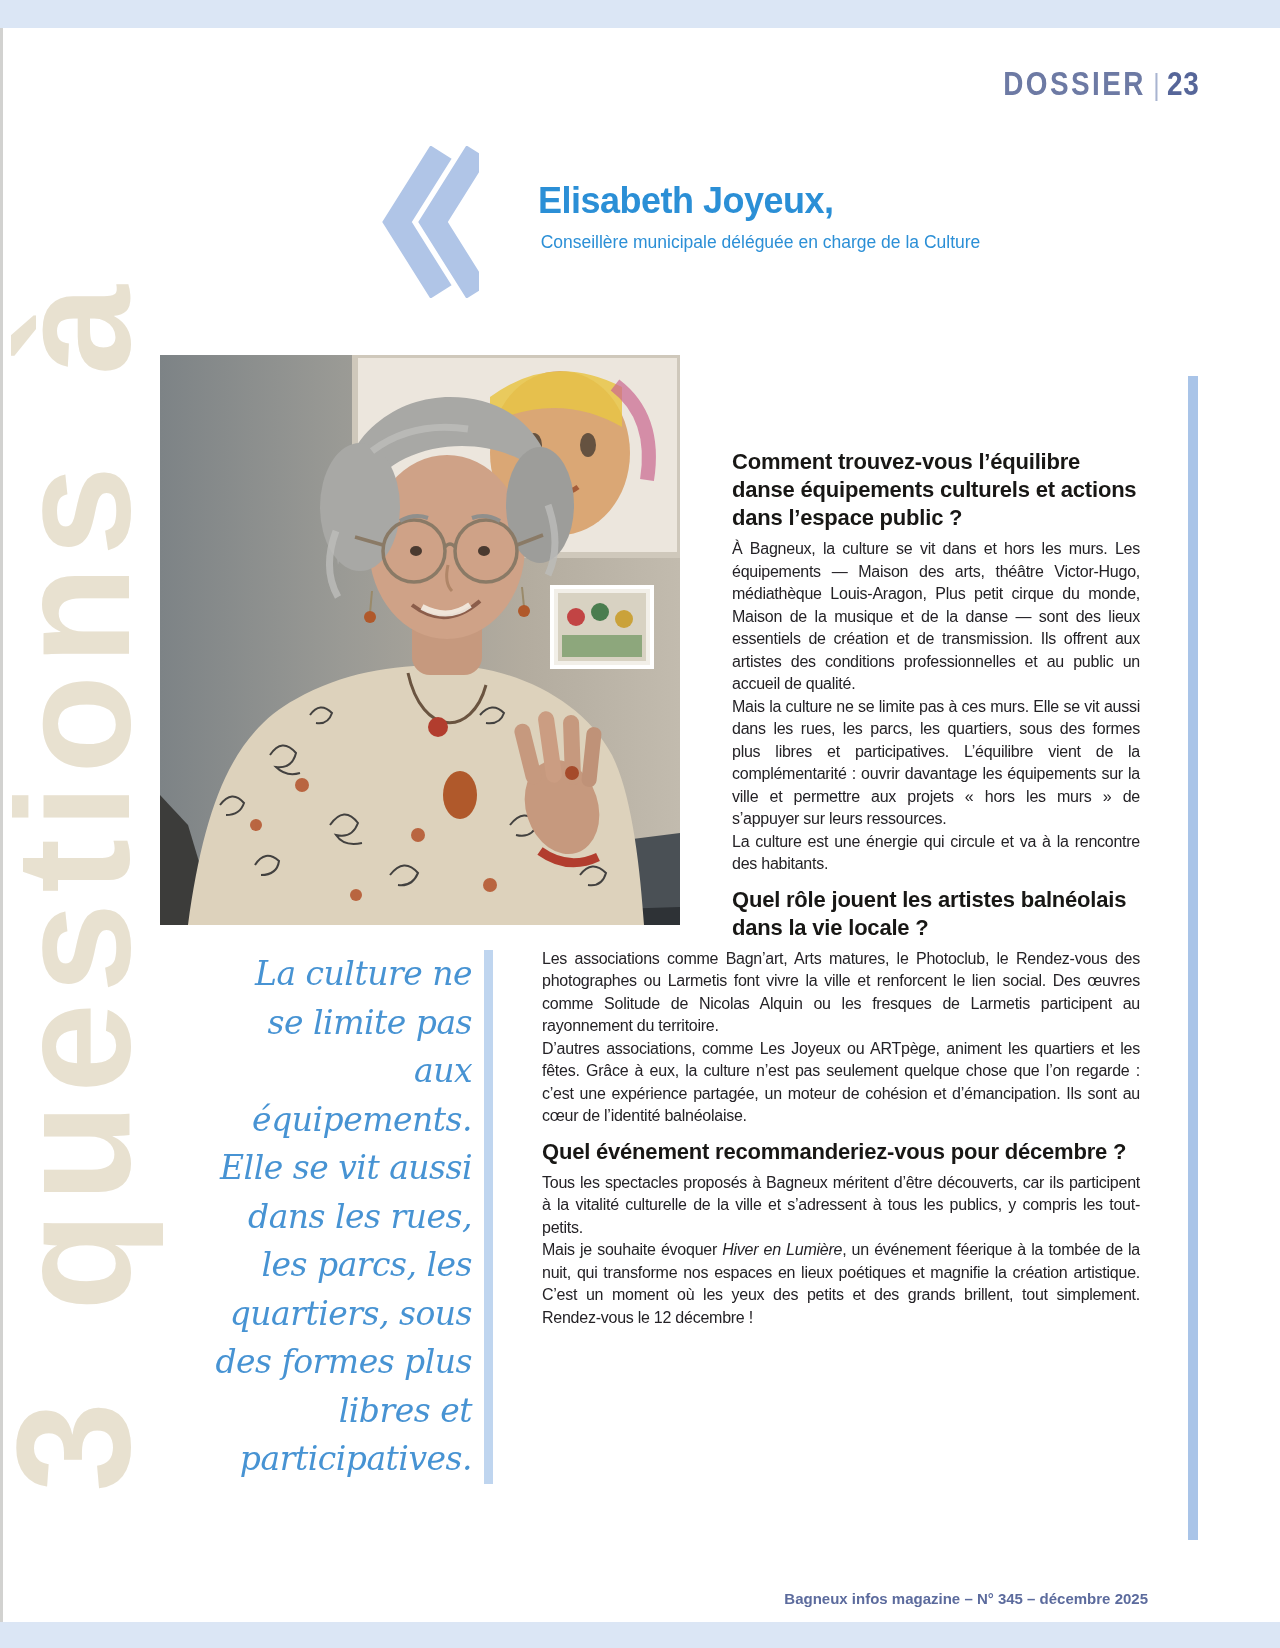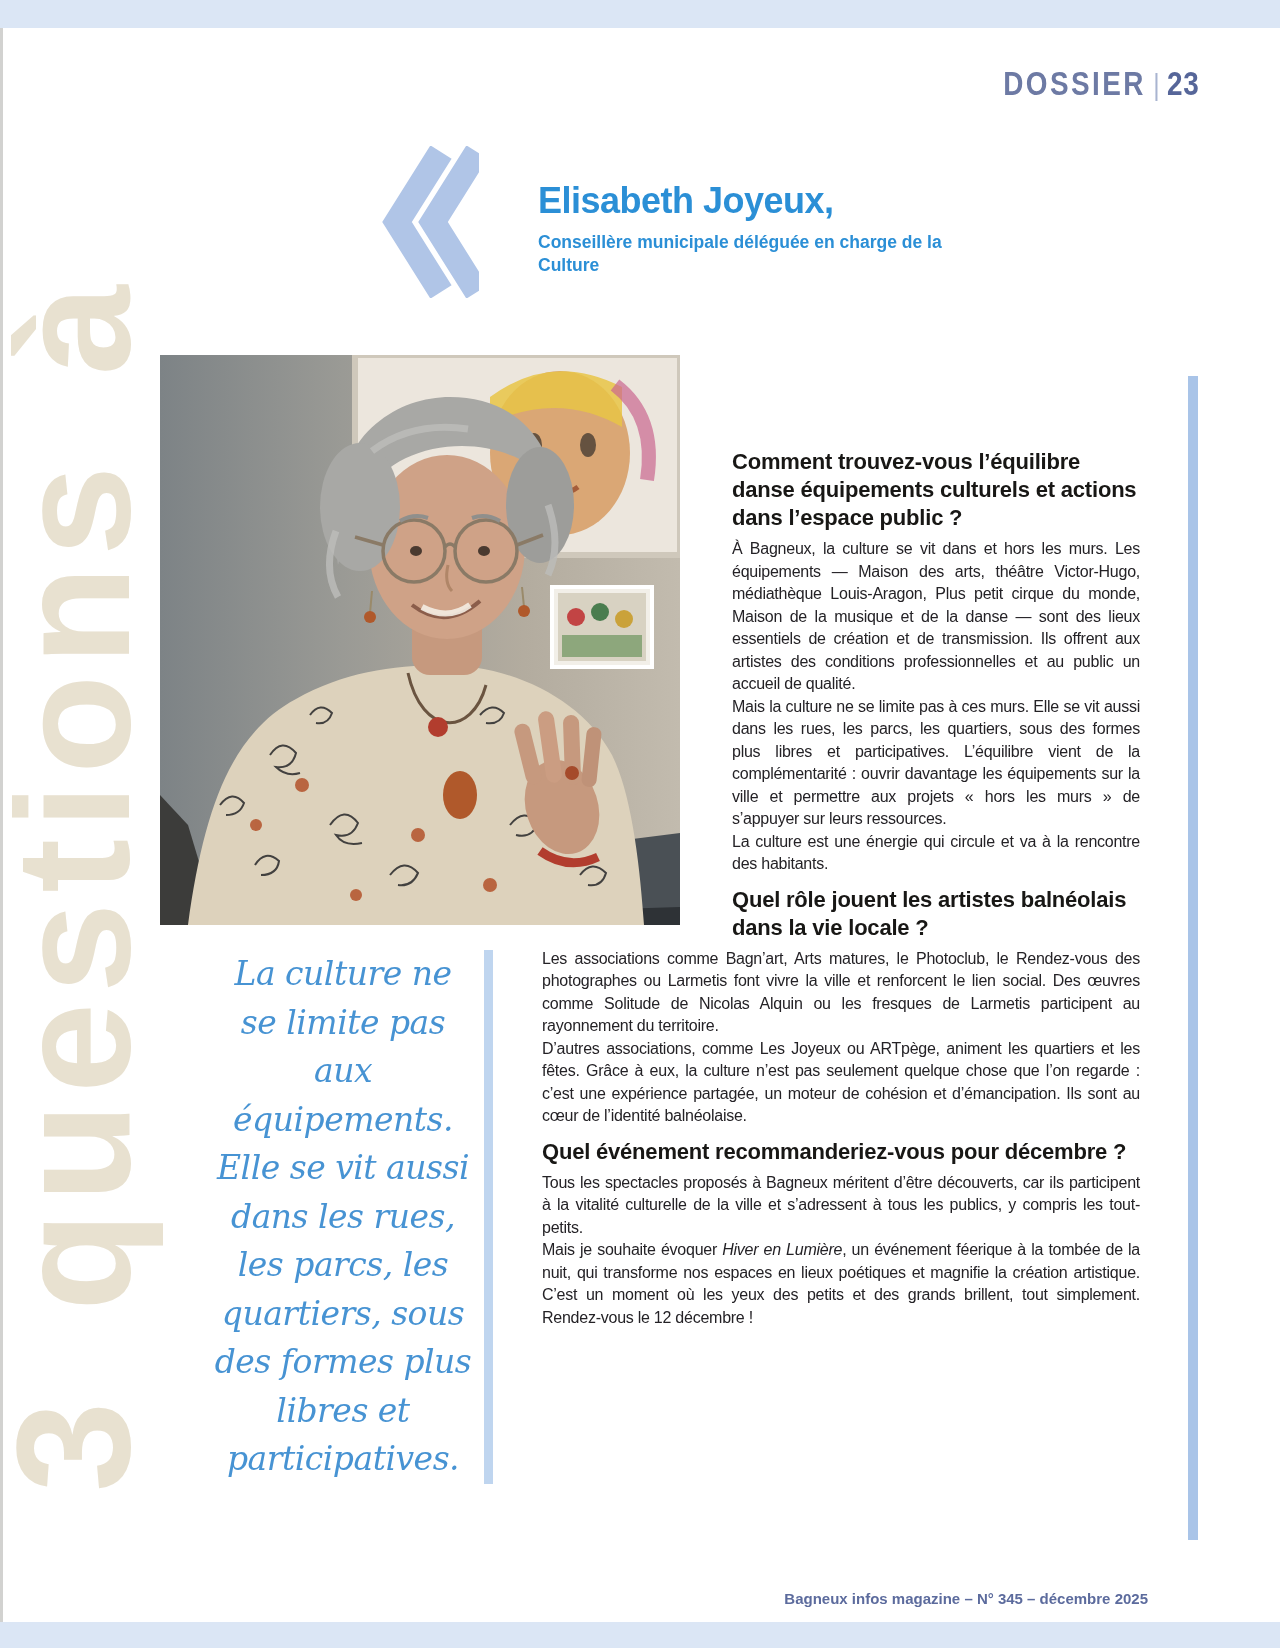--- a/index.html
+++ b/index.html
@@ -20,37 +20,37 @@
   
   .vertical-banner{position:absolute;left:-8px;top:1492px;transform:rotate(-90deg);
                    transform-origin:0 0;font-size:162px;line-height:1;font-weight:700;
                    letter-spacing:10px;word-spacing:26px;color:#e8e1d0;white-space:nowrap;}
 
   
   .quote-icon{position:absolute;left:381px;top:146px;width:98px;height:152px;}
   .person-name{position:absolute;left:538px;top:180px;font-size:36px;font-weight:800;
                letter-spacing:-.5px;color:#2b8fd6;}
   .person-role{position:absolute;left:538px;top:231px;width:445px;font-size:17.5px;
-               font-weight:700;line-height:1.3;color:#2b8fd6;}
+               font-weight:400;line-height:1.3;color:#2b8fd6;text-align:center;}
 
   
   .portrait{position:absolute;left:160px;top:355px;width:520px;height:570px;overflow:hidden;}
 
   
   .qa{position:absolute;left:542px;top:448px;width:598px;color:#242226;}
   .qa .photo-spacer{float:left;width:190px;height:478px;}
   .qa h3{margin:0 0 6px;font-size:22px;line-height:28px;font-weight:800;color:#181715;
          letter-spacing:-.2px;}
   .qa h3.later{margin-top:10px;}
   .qa p{margin:0;font-size:16px;line-height:22.5px;letter-spacing:-.25px;text-align:justify;}
   .qa p em{font-style:italic;}
 
   
   .pull-quote{position:absolute;left:214px;top:950px;width:282px;display:flex;align-items:stretch;}
-  .pq-text{width:258px;text-align:center;font-family:"DejaVu Serif","Liberation Serif",serif;
+  .pq-text{width:258px;text-align:right;font-family:"DejaVu Serif","Liberation Serif",serif;
            font-style:italic;font-size:33px;line-height:1.47;color:#4793d3;letter-spacing:-.5px;}
   .pq-bar{width:9px;background:#bfd5ef;margin-left:12px;}
 
   
   .side-rule{position:absolute;left:1188px;top:376px;width:10px;height:1164px;background:#a9c4e8;}
 
   
   .footer-credit{position:absolute;left:600px;top:1590px;width:548px;text-align:right;
                  font-size:15px;font-weight:700;color:#5c6b9d;}
 </style>

